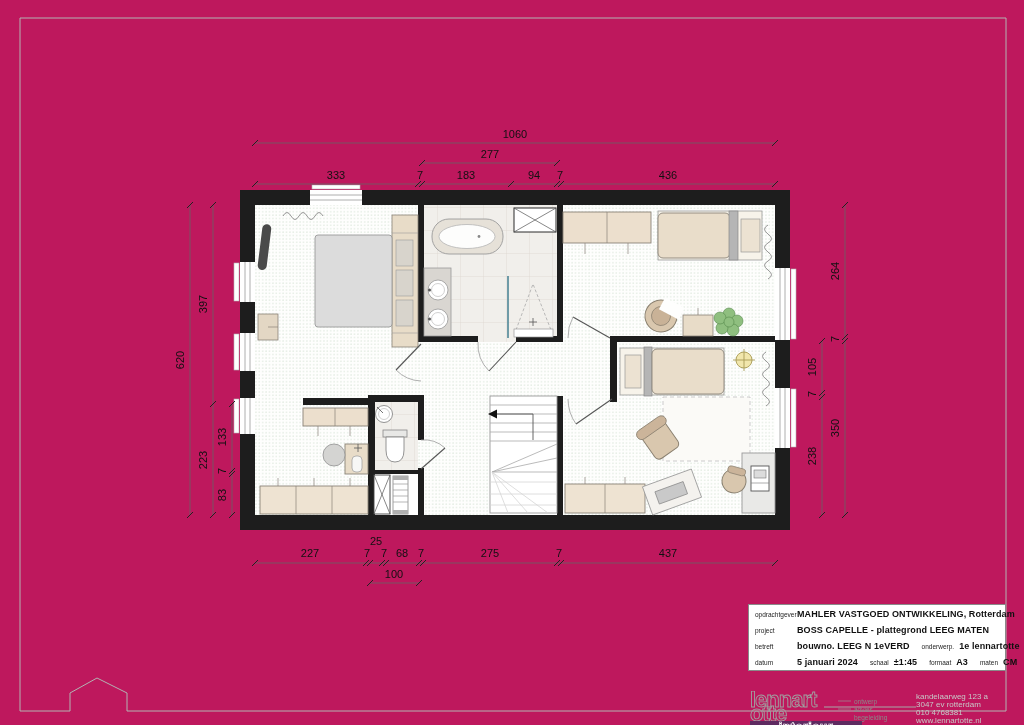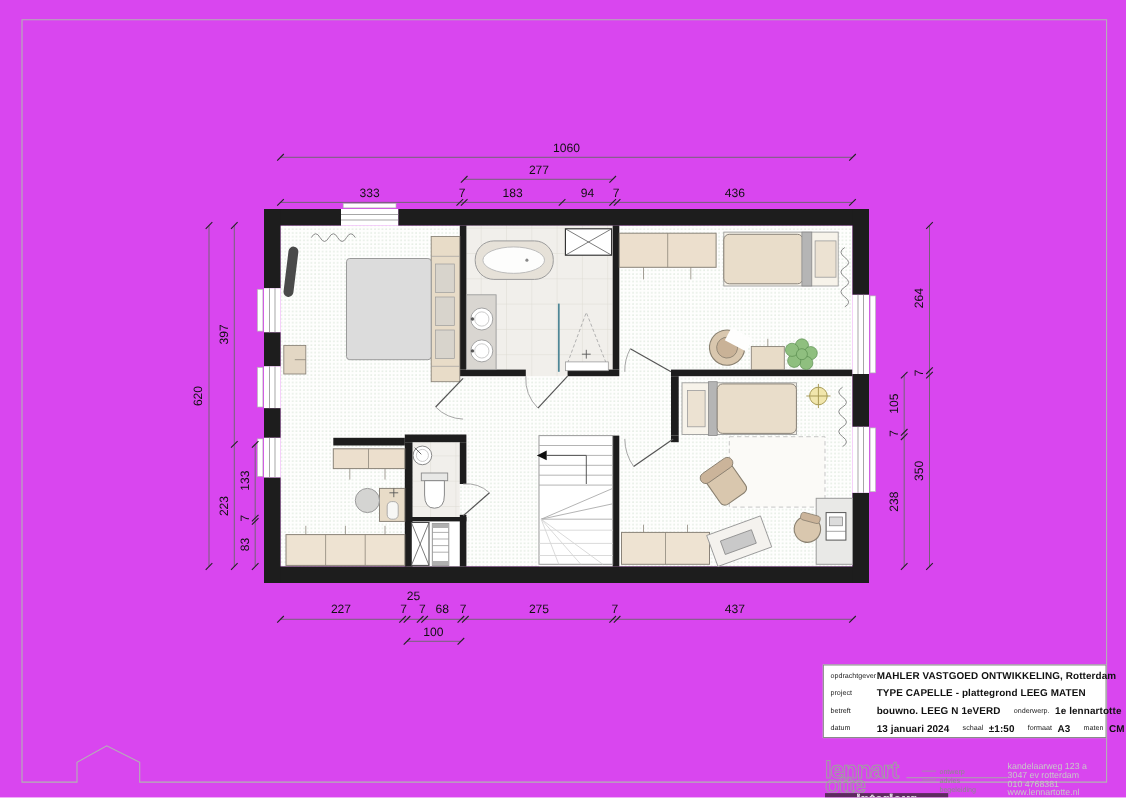--- a/index.html
+++ b/index.html
@@ -1,16 +1,16 @@
 <!DOCTYPE html>
 <html><head>
 <meta charset="utf-8">
 <style>
   html,body{margin:0;padding:0;background:#fff;}
-  .page{position:relative;width:1024px;height:725px;background:#d946ef;overflow:hidden;
+  .page{position:relative;width:1024px;height:725px;background:#be185d;overflow:hidden;
         font-family:"Liberation Sans",sans-serif;}
   .plan-svg{position:absolute;left:0;top:0;}
   .dim{font-family:"Liberation Sans",sans-serif;font-size:11px;fill:#111;text-anchor:middle;}
   .dl{stroke:#666;stroke-width:0.8;}
   .tick{stroke:#222;stroke-width:1;}
   .furn-line{stroke:#8a8378;stroke-width:0.7;fill:none;}
   .doorleaf{stroke:#555;stroke-width:1.1;fill:none;}
   .doorarc{stroke:#9a9a9a;stroke-width:0.8;fill:none;}
   .tb{position:absolute;left:748px;top:604px;width:258px;height:67px;border:1px solid #8a8a8a;
       background:#fff;box-sizing:border-box;padding:4px 6px 3px 6px;display:flex;
@@ -437,33 +437,33 @@
   </g>
 </svg>
 
 <div class="tb">
   <div class="tb-row">
     <span class="tb-label">opdrachtgever</span>
     <span class="tb-value">MAHLER VASTGOED ONTWIKKELING, Rotterdam</span>
   </div>
   <div class="tb-row">
     <span class="tb-label">project</span>
-    <span class="tb-value">TYPE CAPELLE - plattegrond LEEG MATEN</span>
+    <span class="tb-value">BOSS CAPELLE - plattegrond LEEG MATEN</span>
   </div>
   <div class="tb-row">
     <span class="tb-label">betreft</span>
     <span class="tb-value">bouwno. LEEG N  1eVERD</span>
     <span class="tb-label2">onderwerp.</span>
     <span class="tb-value">1e lennartotte</span>
   </div>
   <div class="tb-row">
     <span class="tb-label">datum</span>
-    <span class="tb-value">13 januari 2024</span>
+    <span class="tb-value">5 januari 2024</span>
     <span class="tb-label2">schaal</span>
-    <span class="tb-value">±1:50</span>
+    <span class="tb-value">±1:45</span>
     <span class="tb-label2">formaat</span>
     <span class="tb-value">A3</span>
     <span class="tb-label2">maten</span>
     <span class="tb-value">CM</span>
   </div>
 </div>
 
 <div class="logo-wrap">
   <svg width="258" height="44" viewBox="0 0 258 44">
     <text x="2" y="16" font-family="Liberation Sans, sans-serif" font-size="22" font-weight="bold" letter-spacing="-1" fill="none" stroke="#a0a0a0" stroke-width="0.9">lennart</text>

